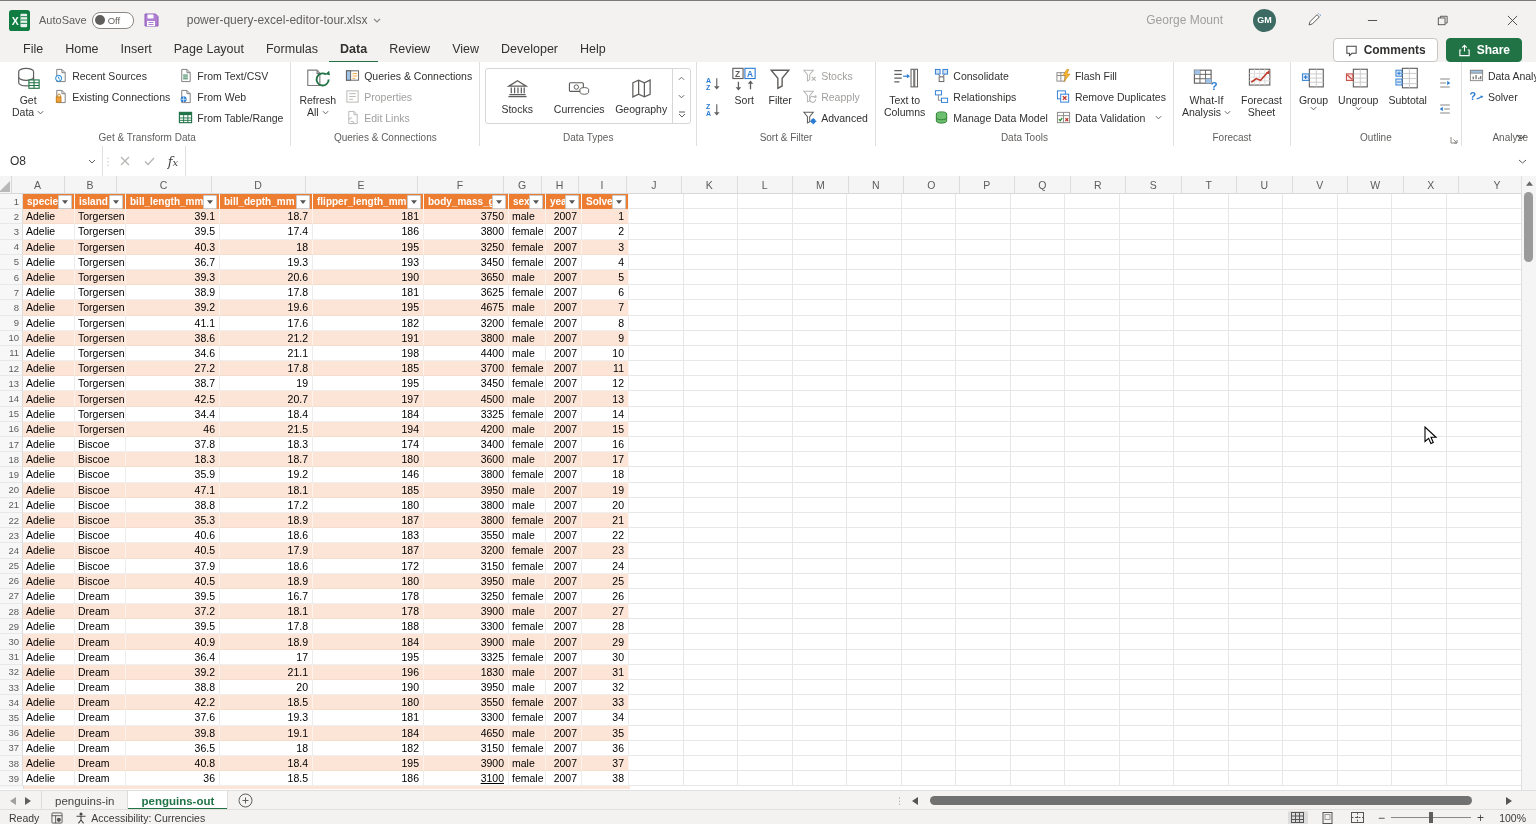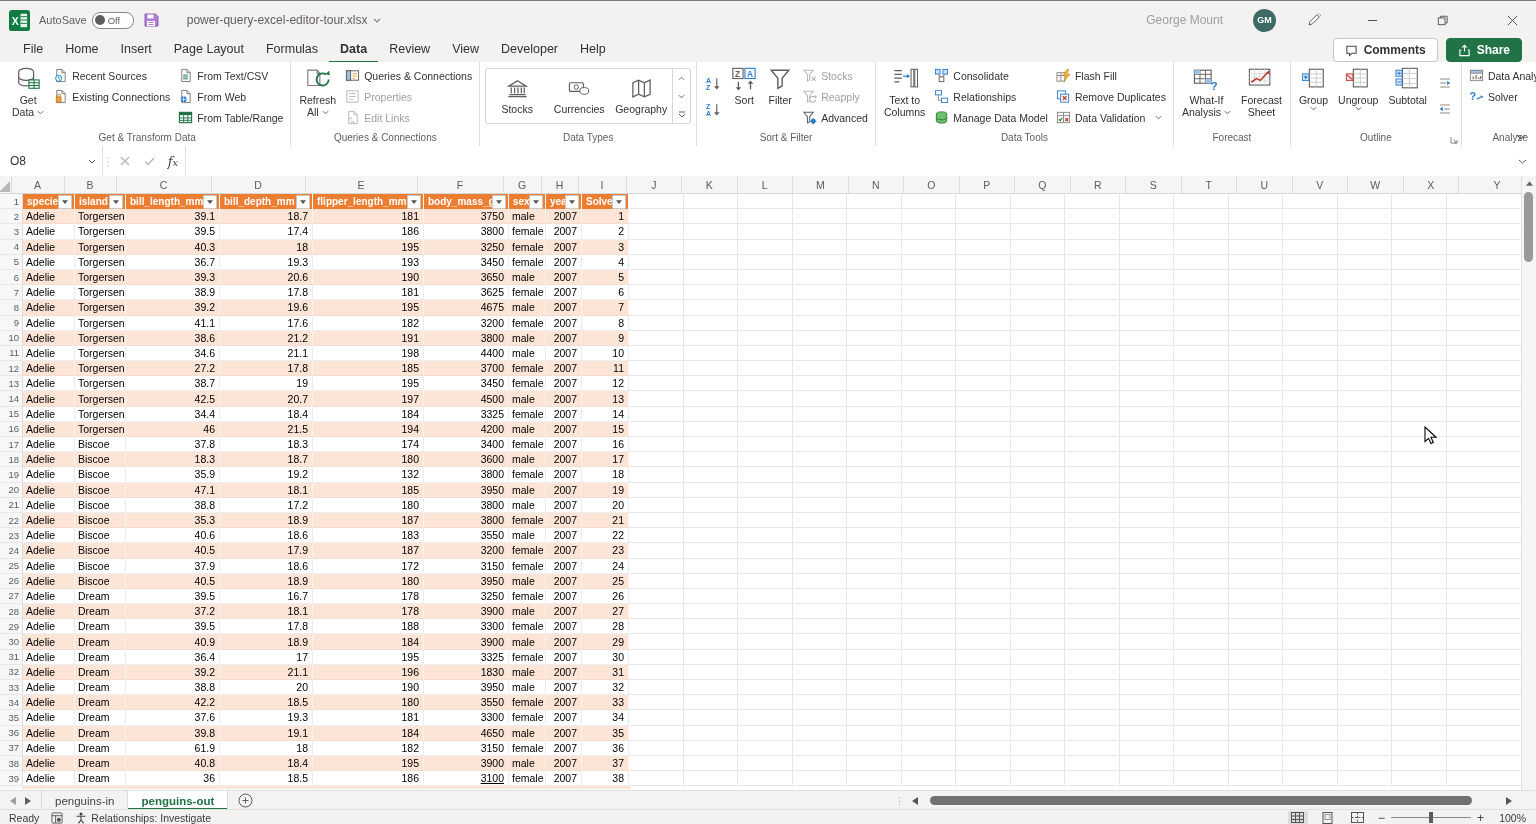--- a/index.html
+++ b/index.html
@@ -1414,21 +1414,21 @@
         <div class="cell empty" style="width: 54.5px;"></div>
         <div class="cell empty" style="width: 54.5px;"></div>
         <div class="cell empty" style="width: 76px;"></div>
       </div>
       <div class="grow">
         <div class="gut">19</div>
         <div class="cell" style="width: 52px;">Adelie</div>
         <div class="cell" style="width: 51px;">Biscoe</div>
         <div class="cell num" style="width: 94px;">35.9</div>
         <div class="cell num" style="width: 93px;">19.2</div>
-        <div class="cell num" style="width: 111px;">132</div>
+        <div class="cell num" style="width: 111px;">146</div>
         <div class="cell num" style="width: 85px;">3800</div>
         <div class="cell" style="width: 37px;">female</div>
         <div class="cell num" style="width: 36px;">2007</div>
         <div class="cell num" style="width: 47px;">18</div>
         <div class="cell empty" style="width: 54.5px;"></div>
         <div class="cell empty" style="width: 54.5px;"></div>
         <div class="cell empty" style="width: 54.5px;"></div>
         <div class="cell empty" style="width: 54.5px;"></div>
         <div class="cell empty" style="width: 54.5px;"></div>
         <div class="cell empty" style="width: 54.5px;"></div>
@@ -1916,21 +1916,21 @@
         <div class="cell empty" style="width: 54.5px;"></div>
         <div class="cell empty" style="width: 54.5px;"></div>
         <div class="cell empty" style="width: 54.5px;"></div>
         <div class="cell empty" style="width: 54.5px;"></div>
         <div class="cell empty" style="width: 76px;"></div>
       </div>
       <div class="grow">
         <div class="gut">37</div>
         <div class="cell" style="width: 52px;">Adelie</div>
         <div class="cell" style="width: 51px;">Dream</div>
-        <div class="cell num" style="width: 94px;">61.9</div>
+        <div class="cell num" style="width: 94px;">36.5</div>
         <div class="cell num" style="width: 93px;">18</div>
         <div class="cell num" style="width: 111px;">182</div>
         <div class="cell num" style="width: 85px;">3150</div>
         <div class="cell" style="width: 37px;">female</div>
         <div class="cell num" style="width: 36px;">2007</div>
         <div class="cell num" style="width: 47px;">36</div>
         <div class="cell empty" style="width: 54.5px;"></div>
         <div class="cell empty" style="width: 54.5px;"></div>
         <div class="cell empty" style="width: 54.5px;"></div>
         <div class="cell empty" style="width: 54.5px;"></div>
@@ -2071,21 +2071,21 @@
           <circle cx="8.5" cy="8.5" r="2.2" fill="#555"></circle>
         </svg>
     </span>
     <span class="sb-acc">
       <span>
         <svg width="12" height="12" viewBox="0 0 12 12">
             <circle cx="6" cy="2" r="1.5" fill="#444"></circle>
             <path d="M1.5 4.2h9M6 4.2V8M6 8l-2.6 3.4M6 8l2.6 3.4" stroke="#444" fill="none" stroke-width="1.1"></path>
           </svg>
       </span>
-      <span>Relationships: Investigate</span>
+      <span>Accessibility: Currencies</span>
     </span>
   </span>
   <span class="sb-right">
     <span class="viewbtn active">
       <svg width="13" height="11" viewBox="0 0 13 11">
           <rect x="0.5" y="0.5" width="12" height="10" fill="none" stroke="#555"></rect>
           <path d="M0.5 4h12M0.5 7.5h12M4.5 0.5v10M8.5 0.5v10" stroke="#555"></path>
         </svg>
     </span>
     <span class="viewbtn">

